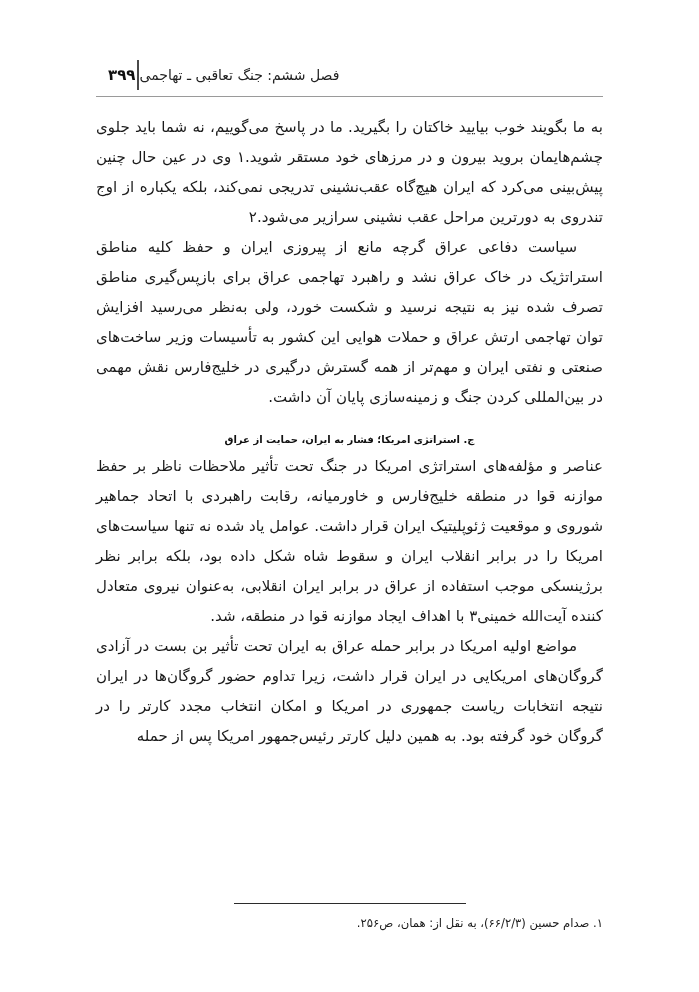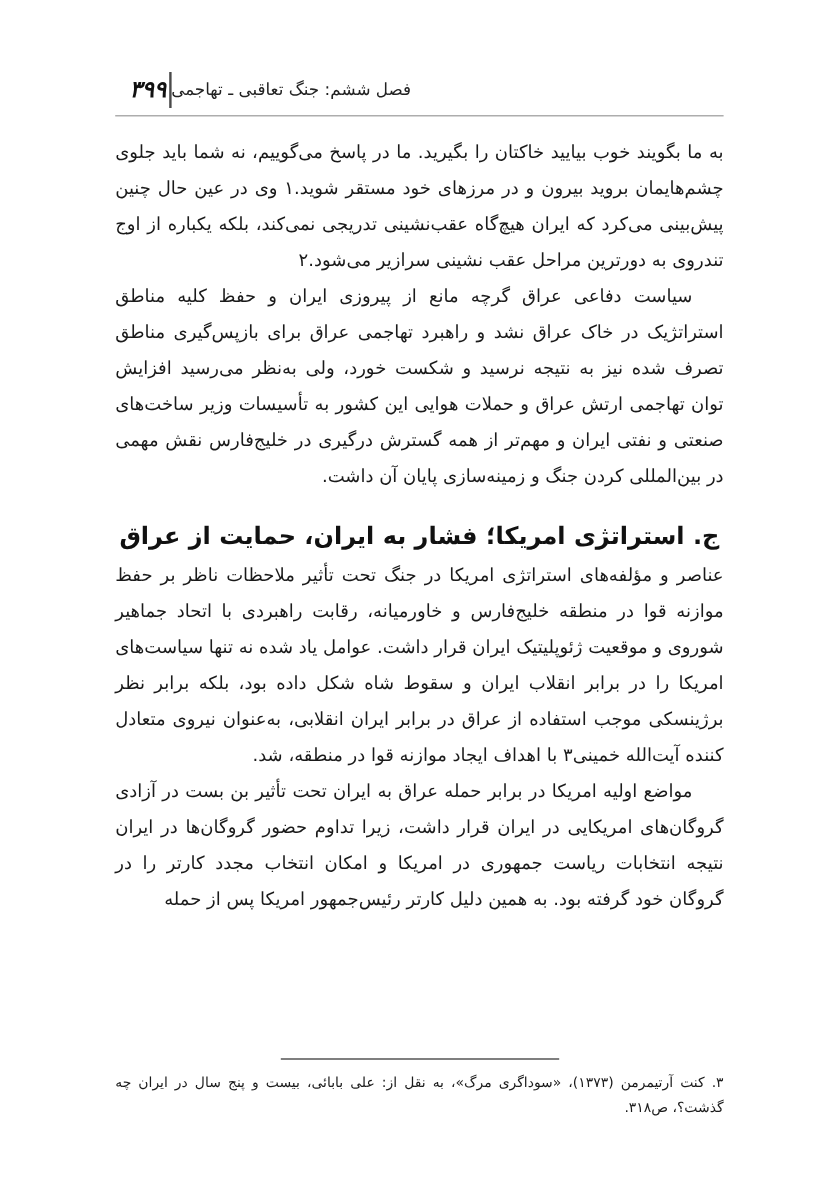--- a/index.html
+++ b/index.html
@@ -27,28 +27,27 @@
     top: 58px;
     left: 96px;
     right: 96px;
     height: 34px;
     display: flex;
     flex-direction: row-reverse; 
     align-items: center;
     justify-content: flex-start;
   }
   .header .folio {
-    font-size: 19px;
+    font-size: 15px;
     font-weight: bold;
     color: #111;
     letter-spacing: 0.5px;
     padding-left: 12px;
     padding-right: 2px;
     line-height: 1;
-    font-style: italic;
   }
   .header .rule {
     width: 2px;
     align-self: stretch;
     background: #4a4a4a;
     margin: 2px 0 2px 0;
   }
   .header .chapter {
     font-size: 14px;
     color: #222;
@@ -77,21 +76,21 @@
     margin: 0 0 0 0;
     font-size: 15px;
     line-height: 30px;
     text-indent: 26px;
     text-align: justify;
   }
   p.para.noindent {
     text-indent: 0;
   }
   h2.subhead {
-    font-size: 20px;
+    font-size: 10px;
     font-weight: bold;
     margin: 22px 0 6px 0;
     text-align: center;
     color: #111;
   }
 
   
   .footnotes {
     position: absolute;
     left: 96px;
@@ -128,16 +127,16 @@
     <p class="para">سیاست دفاعی عراق گرچه مانع از پیروزی ایران و حفظ کلیه مناطق استراتژیک در خاک عراق نشد و راهبرد تهاجمی عراق برای بازپس‌گیری مناطق تصرف شده نیز به نتیجه نرسید و شکست خورد، ولی به‌نظر می‌رسید افزایش توان تهاجمی ارتش عراق و حملات هوایی این کشور به تأسیسات وزیر ساخت‌های صنعتی و نفتی ایران و مهم‌تر از همه گسترش درگیری در خلیج‌فارس نقش مهمی در بین‌المللی کردن جنگ و زمینه‌سازی پایان آن داشت.</p>
 
     <h2 class="subhead">ج. استراتژی امریکا؛ فشار به ایران، حمایت از عراق</h2>
 
     <p class="para noindent">عناصر و مؤلفه‌های استراتژی امریکا در جنگ تحت تأثیر ملاحظات ناظر بر حفظ موازنه قوا در منطقه خلیج‌فارس و خاورمیانه، رقابت راهبردی با اتحاد جماهیر شوروی و موقعیت ژئوپلیتیک ایران قرار داشت. عوامل یاد شده نه تنها سیاست‌های امریکا را در برابر انقلاب ایران و سقوط شاه شکل داده بود، بلکه برابر نظر برژینسکی موجب استفاده از عراق در برابر ایران انقلابی، به‌عنوان نیروی متعادل کننده آیت‌الله خمینی۳ با اهداف ایجاد موازنه قوا در منطقه، شد.</p>
     <p class="para">مواضع اولیه امریکا در برابر حمله عراق به ایران تحت تأثیر بن بست در آزادی گروگان‌های امریکایی در ایران قرار داشت، زیرا تداوم حضور گروگان‌ها در ایران نتیجه انتخابات ریاست جمهوری در امریکا و امکان انتخاب مجدد کارتر را در گروگان خود گرفته بود. به همین دلیل کارتر رئیس‌جمهور امریکا پس از حمله</p>
   </div>
 
   <div class="footnotes">
     <div class="fn-rule"></div>
-    <p class="fn">۳. کنت آرتیمرمن (۱۳۷۳)، «سوداگری مرگ»، به نقل از: علی بابائی، بیست و پنج سال در ایران چه گذشت؟، ص۳۱۸.</p>
+    <p class="fn">۱. صدام حسین (۶۶/۲/۳)، به نقل از: همان، ص۲۵۶.</p>
   </div>
 
 </div>
 
 </body></html>

